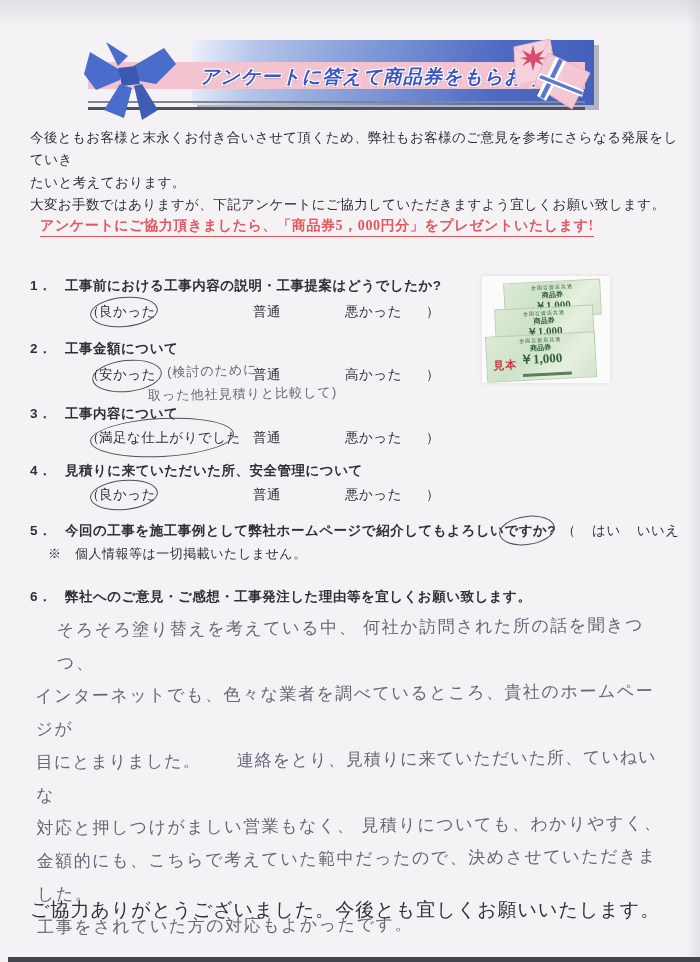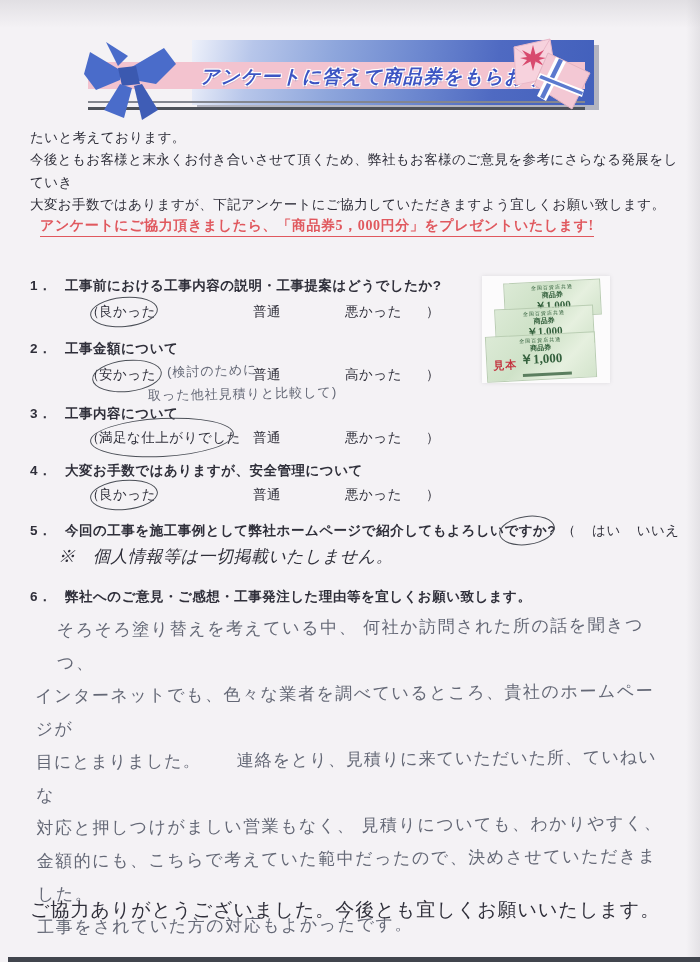--- a/index.html
+++ b/index.html
@@ -31,21 +31,21 @@
   .promo{position:absolute;left:40px;top:217px;font-size:14px;font-weight:bold;color:#e0585e;
         letter-spacing:.6px;border-bottom:1.5px solid #e0585e;padding-bottom:1px;white-space:nowrap;}
 
   .q-head{position:absolute;left:30px;font-family:"Liberation Sans",sans-serif;
         font-weight:bold;font-size:13.5px;letter-spacing:.5px;white-space:nowrap;}
   .q-num{display:inline-block;width:35px;}
   .opt-row{position:absolute;left:0;top:0;width:700px;height:20px;font-size:13.5px;letter-spacing:.5px;}
   .opt-row span{position:absolute;white-space:nowrap;}
   .p-open{left:86px;} .opt1{left:99px;} .opt2{left:253px;} .opt3{left:345px;} .p-close{left:426px;}
   .q5-extra{font-weight:normal;font-family:"Liberation Serif",serif;}
-  .q-note{position:absolute;left:58px;font-size:17px;letter-spacing:.5px;font-style:italic;}
+  .q-note{position:absolute;left:48px;font-size:13px;letter-spacing:.5px;}
 
   
   .circle{position:absolute;border:1.6px solid #4c5058;border-radius:50%;}
 
   
   .hand{font-family:"Liberation Sans",sans-serif;color:#646876;}
   .q2-note1{position:absolute;left:167px;top:362px;font-size:13px;transform:rotate(-2deg);letter-spacing:1px;}
   .q2-note2{position:absolute;left:148px;top:385px;font-size:13px;transform:rotate(-1deg);letter-spacing:1px;}
   .comment{position:absolute;left:36px;top:611px;width:635px;font-size:17px;line-height:33px;
         letter-spacing:1.5px;transform:rotate(-.5deg);}
@@ -98,22 +98,22 @@
       <polygon points="49,8 51.5,17.5 60,13 55,20 62,21 55,23 60,29 51.5,24.5 49,34 46.5,24.5 38,29 43,23 36,21 43,20 38,13 46.5,17.5" fill="#d84a6e"></polygon>
       <polygon points="64,16 106,36 88,72 50,48" fill="#f3c8d4" stroke="#e3b3c1" stroke-width="1"></polygon>
       <polygon points="72,20 82,25 62,64 53,59" fill="#ffffff"></polygon>
       <polygon points="75,21.5 79,23.5 60,62 56,60" fill="#5b79ce"></polygon>
       <polygon points="56,36 100,53 98,60 53,42" fill="#ffffff"></polygon>
       <polygon points="57,38 99,55 98,58 55,41" fill="#5b79ce"></polygon>
     </svg>
   </div>
 
   <div class="intro">
+    <div>今後ともお客様と末永くお付き合いさせて頂くため、弊社もお客様のご意見を参考にさらなる発展をしていき</div>
     <div>たいと考えております。</div>
-    <div>今後ともお客様と末永くお付き合いさせて頂くため、弊社もお客様のご意見を参考にさらなる発展をしていき</div>
     <div>大変お手数ではありますが、下記アンケートにご協力していただきますよう宜しくお願い致します。</div>
   </div>
   <div class="promo">アンケートにご協力頂きましたら、「商品券5，000円分」をプレゼントいたします!</div>
 
   <div class="q-head" style="top:277px">
     <span class="q-num">1．</span><span>工事前における工事内容の説明・工事提案はどうでしたか?</span>
   </div>
   <div class="opt-row" style="top:303px">
     <span class="p-open">（</span>
     <span class="opt1">良かった</span>
@@ -163,21 +163,21 @@
   <div class="opt-row" style="top:429px">
     <span class="p-open">（</span>
     <span class="opt1">満足な仕上がりでした</span>
     <span class="opt2">普通</span>
     <span class="opt3">悪かった</span>
     <span class="p-close">）</span>
   </div>
   <div class="circle" style="left:90px;top:418px;width:142px;height:37px;transform:rotate(-3deg)"></div>
 
   <div class="q-head" style="top:462px">
-    <span class="q-num">4．</span><span>大変お手数ではありますが、安全管理について</span>
+    <span class="q-num">4．</span><span>見積りに来ていただいた所、安全管理について</span>
   </div>
   <div class="opt-row" style="top:486px">
     <span class="p-open">（</span>
     <span class="opt1">良かった</span>
     <span class="opt2">普通</span>
     <span class="opt3">悪かった</span>
     <span class="p-close">）</span>
   </div>
   <div class="circle" style="left:90px;top:480px;width:66px;height:28px;transform:rotate(-5deg)"></div>
 

